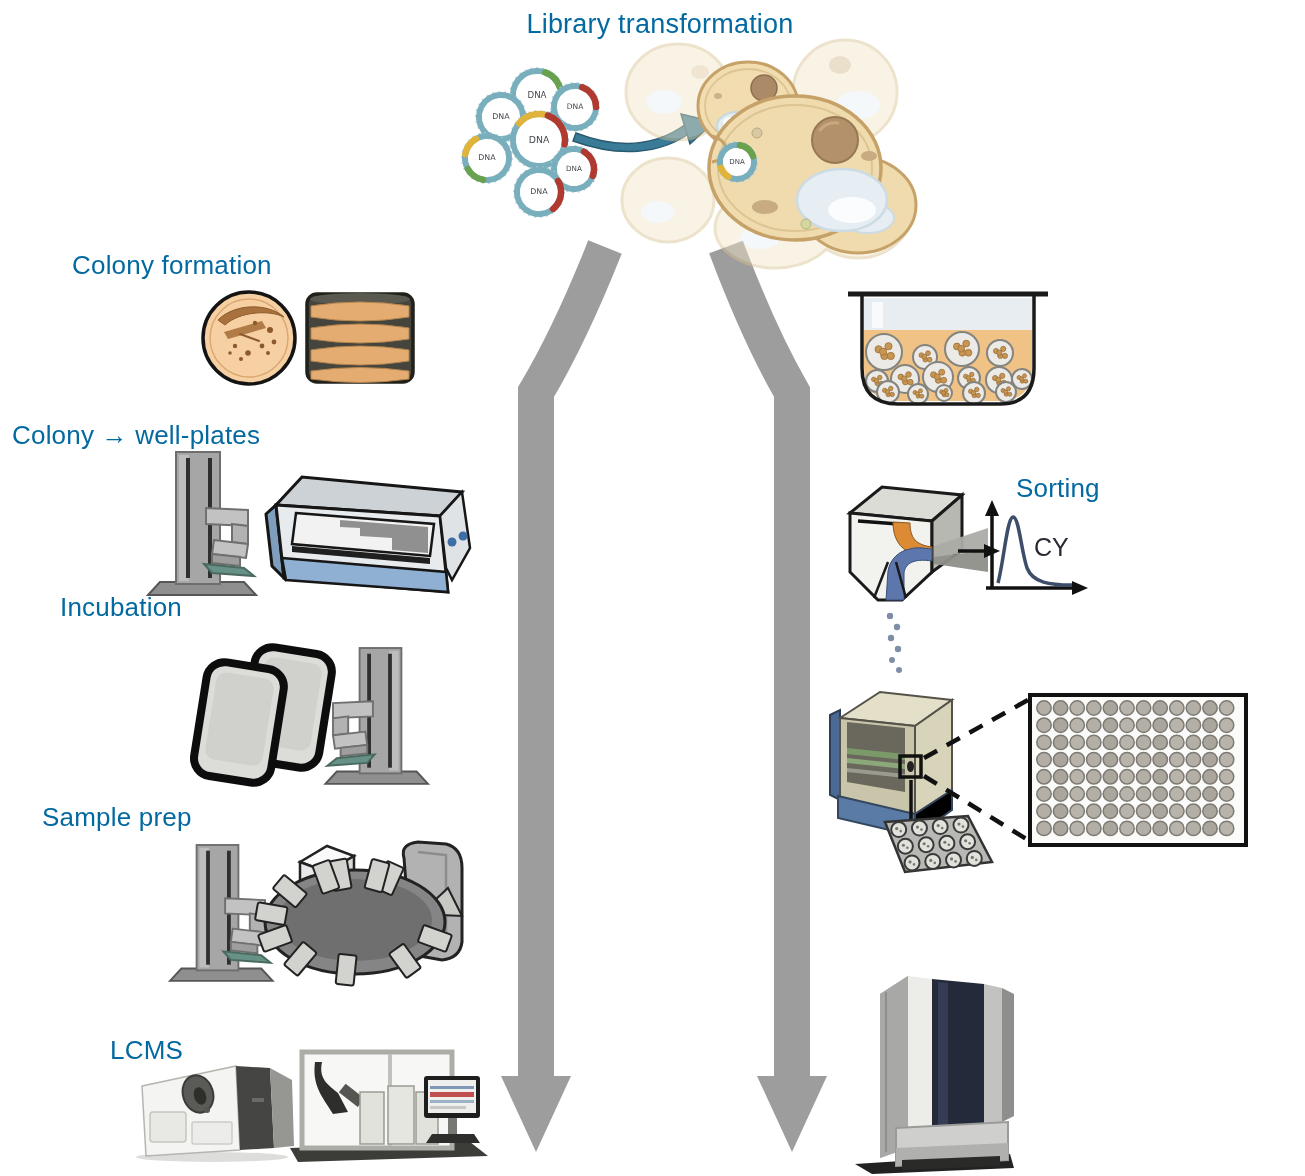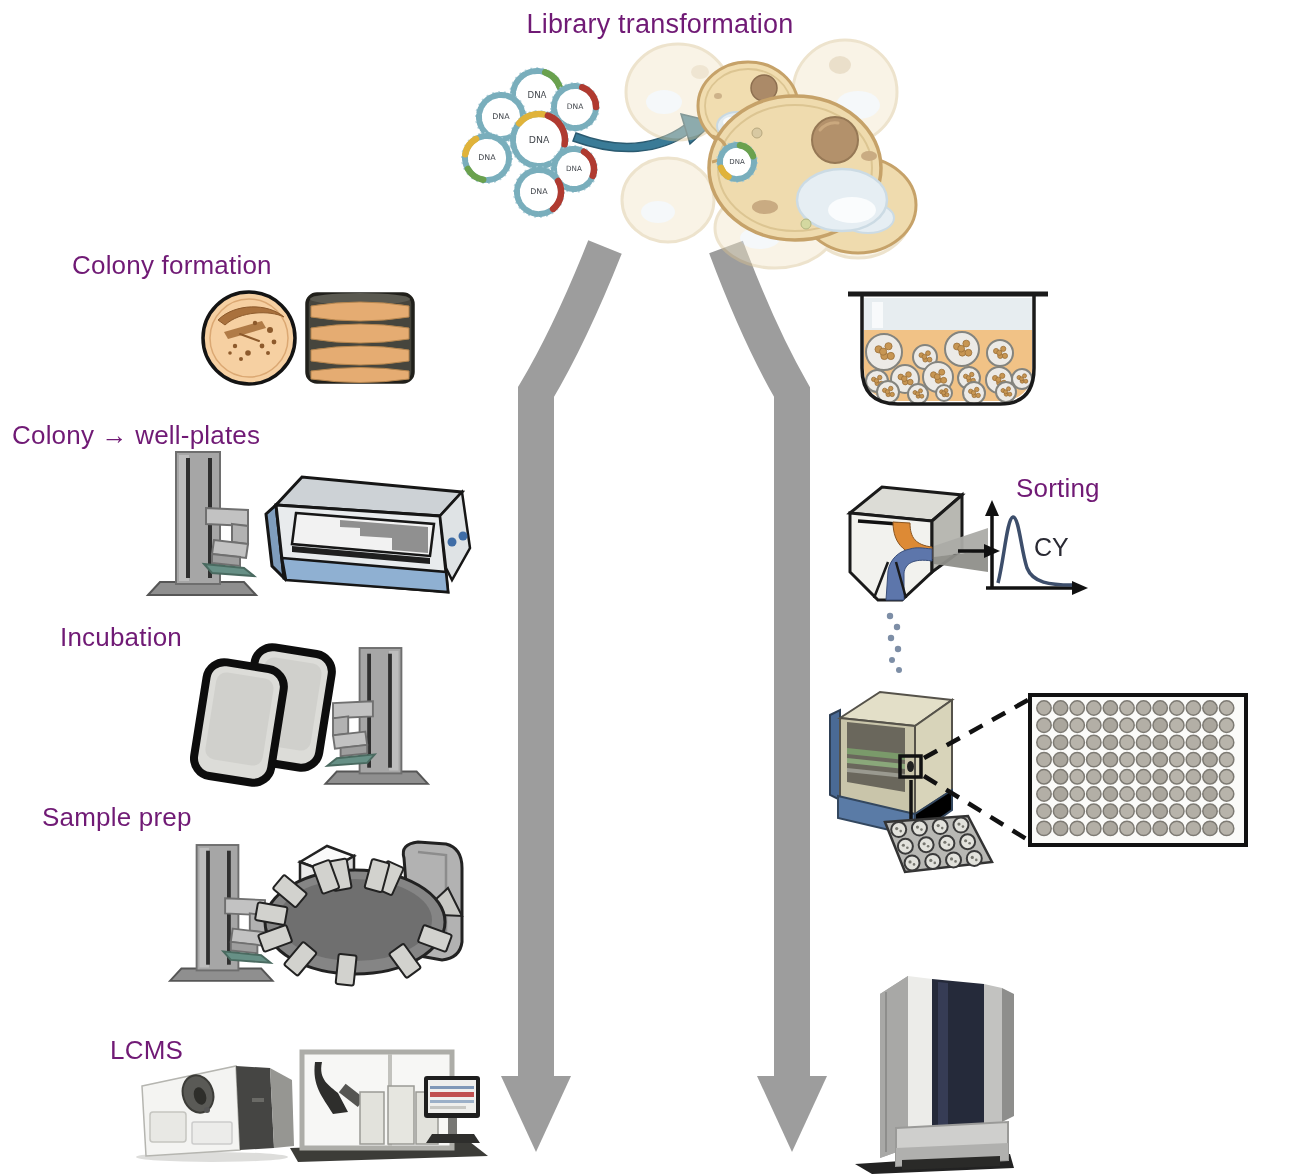--- a/index.html
+++ b/index.html
@@ -1,21 +1,21 @@
 <!DOCTYPE html>
 <html><head>
 <meta charset="utf-8">
 <style>
   html,body{margin:0;padding:0;background:#ffffff;}
   .canvas{
     position:relative;width:1305px;height:1176px;background:#ffffff;
     font-family:"Liberation Sans",sans-serif;overflow:hidden;
   }
   .lbl{
-    position:absolute;color:#701a75;font-size:26px;line-height:1.24;
+    position:absolute;color:#0369a1;font-size:26px;line-height:1.24;
     white-space:pre-line;letter-spacing:0.2px;
   }
   .title{font-size:27px;text-align:center;}
   svg{position:absolute;left:0;top:0;}
 </style>
 </head>
 <body>
 
 <div class="canvas">
 
@@ -599,18 +599,18 @@
       <polygon points="896,1128 1008,1122 1008,1160 896,1166" fill="#cfcfcd" stroke="#9a9a98" stroke-width="2"></polygon>
       <polygon points="896,1148 1008,1143 1008,1160 896,1166" fill="#b0b0ae"></polygon>
       <polygon points="902,1160 1000,1156 1000,1166 902,1170" fill="#2a2a28"></polygon>
     </g>
   </svg>
 
   <div class="lbl title" style="left:430px;top:8px;width:460px;">Library transformation</div>
 
   <div class="lbl" style="left:35px;top:249px;margin-left:37px;">Colony formation</div>
   <div class="lbl" style="left:12px;top:411px;margin-top:8px;">Colony → well-plates</div>
-  <div class="lbl" style="left:60px;top:621px;">Incubation</div>
+  <div class="lbl" style="left:60px;top:591px;">Incubation</div>
   <div class="lbl" style="left:42px;top:801px;text-align:right;">Sample prep</div>
   <div class="lbl" style="left:110px;top:1034px;">LCMS</div>
 
   <div class="lbl" style="left:1016px;top:472px;">Sorting</div>
 </div>
 
 </body></html>

